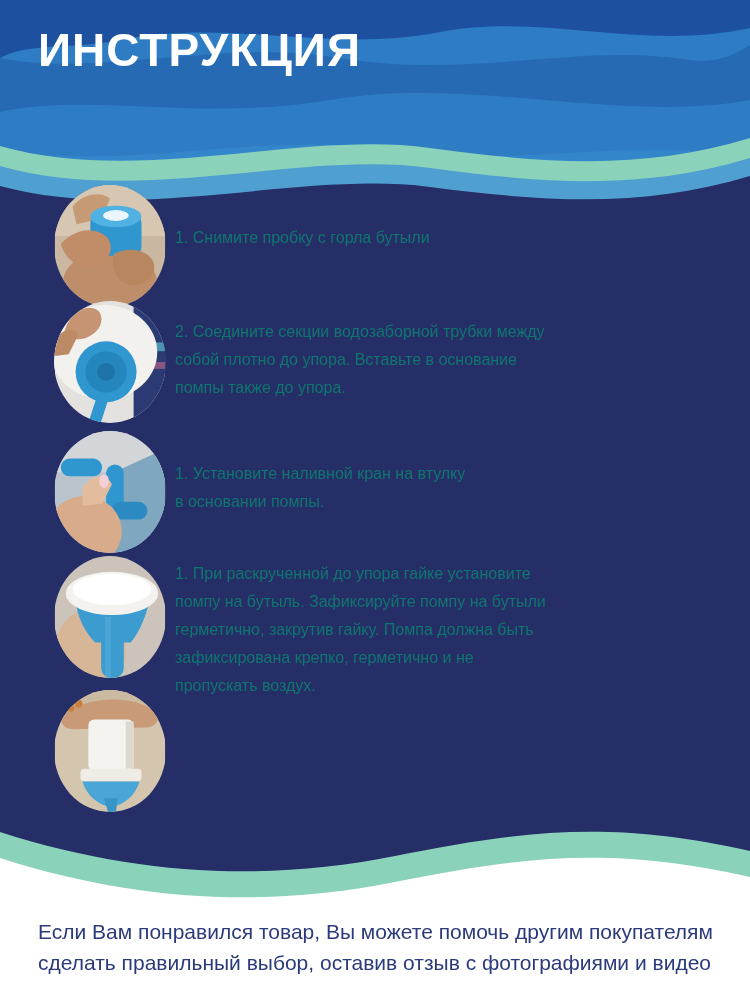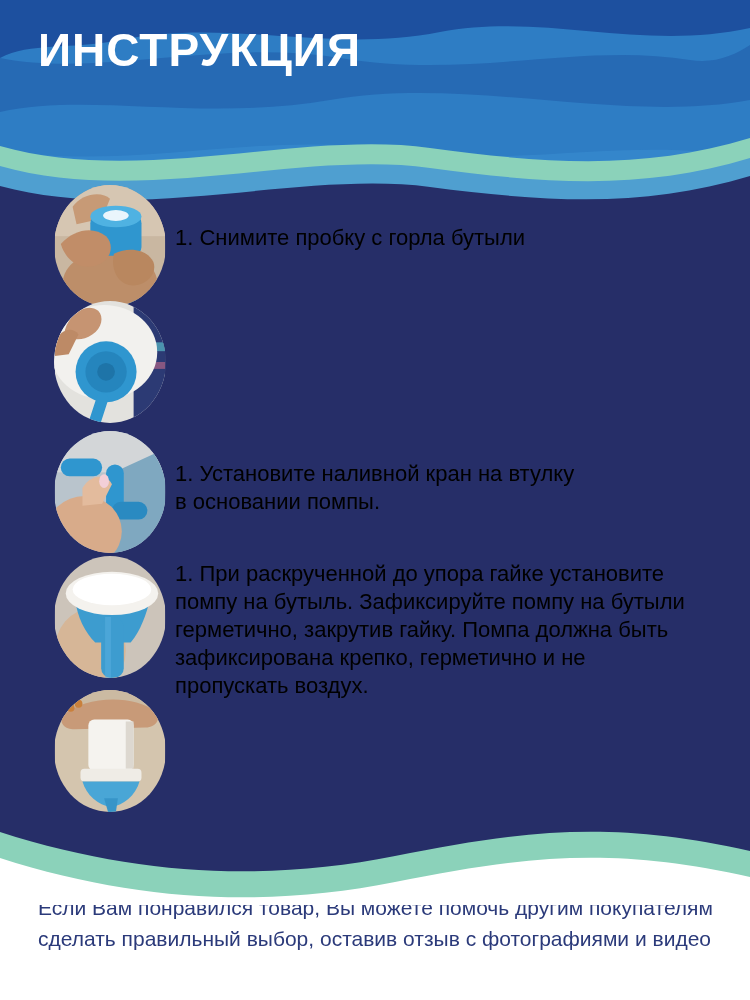--- a/index.html
+++ b/index.html
@@ -17,27 +17,27 @@
 
   
   .divider-top{position:absolute;left:0;top:128px;width:750px;height:90px;z-index:2;}
   
   .divider-bottom{position:absolute;left:0;top:795px;width:750px;height:110px;z-index:2;}
 
   
   .step-photo{position:absolute;left:54px;width:112px;height:122px;border-radius:50%;
               overflow:hidden;z-index:3;}
   .step-photo svg{display:block;}
-  .step-text{position:absolute;left:175px;width:560px;z-index:3;color:#000000;
-             font-size:22px;line-height:28px;white-space:pre-line;}
+  .step-text{position:absolute;left:175px;width:560px;z-index:3;color:#0f766e;
+             font-size:16px;line-height:28px;white-space:pre-line;}
 
   
   .footer{position:absolute;left:0;top:870px;width:750px;height:130px;background:#ffffff;}
   .footer-line{position:absolute;left:38px;width:690px;color:#2b3a7a;
-               font-size:21px;line-height:31px;white-space:pre-line;}
+               font-size:21px;line-height:31px;white-space:pre-line;margin-top:24px;}
   .footer-sig{position:absolute;left:38px;color:#223373;font-size:26px;font-weight:700;}
 </style>
 </head>
 <body>
 
 <div class="poster">
 
   <div class="header">
     <svg width="750" height="215" viewBox="0 0 750 215">
       <rect x="0" y="0" width="750" height="215" fill="#2e7dc4"></rect>
@@ -88,20 +88,23 @@
       <rect x="80" y="62" width="32" height="7" fill="#c56a8a" opacity="0.6"></rect>
       <ellipse cx="50" cy="52" rx="54" ry="48" fill="#f2f1ee"></ellipse>
       <circle cx="52" cy="72" r="31" fill="#2f96cf"></circle>
       <circle cx="52" cy="72" r="21" fill="#2585bd"></circle>
       <circle cx="52" cy="72" r="9" fill="#1e74a8"></circle>
       <rect x="42" y="94" width="12" height="42" rx="5" fill="#2f96cf" transform="rotate(18 48 100)"></rect>
       <path d="M10,30 C16,10 34,2 44,10 C50,16 48,28 38,34 C26,42 14,40 10,30 Z" fill="#c69472"></path>
       <path d="M0,42 C6,28 18,26 24,34 L14,54 L0,56 Z" fill="#bd8a66"></path>
     </svg>
   </div>
+  <div class="step-text" style="top:318px;">2. Соедините секции водозаборной трубки между
+собой плотно до упора. Вставьте в основание
+помпы также до упора.</div>
 
   <div class="step-photo" style="top:431px;">
     <svg width="112" height="122" viewBox="0 0 112 124">
       <rect width="112" height="124" fill="#b9c4cc"></rect>
       <rect width="112" height="42" fill="#d3d6d8"></rect>
       <path d="M60,42 L112,18 L112,124 L60,124 Z" fill="#7fa8c0"></path>
       <rect x="6" y="28" width="42" height="18" rx="9" fill="#2f96cf"></rect>
       <rect x="52" y="34" width="18" height="48" rx="9" fill="#2f96cf"></rect>
       <rect x="58" y="72" width="36" height="18" rx="9" fill="#2a8ac1"></rect>
       <ellipse cx="30" cy="102" rx="38" ry="36" fill="#d8ab8a"></ellipse>

